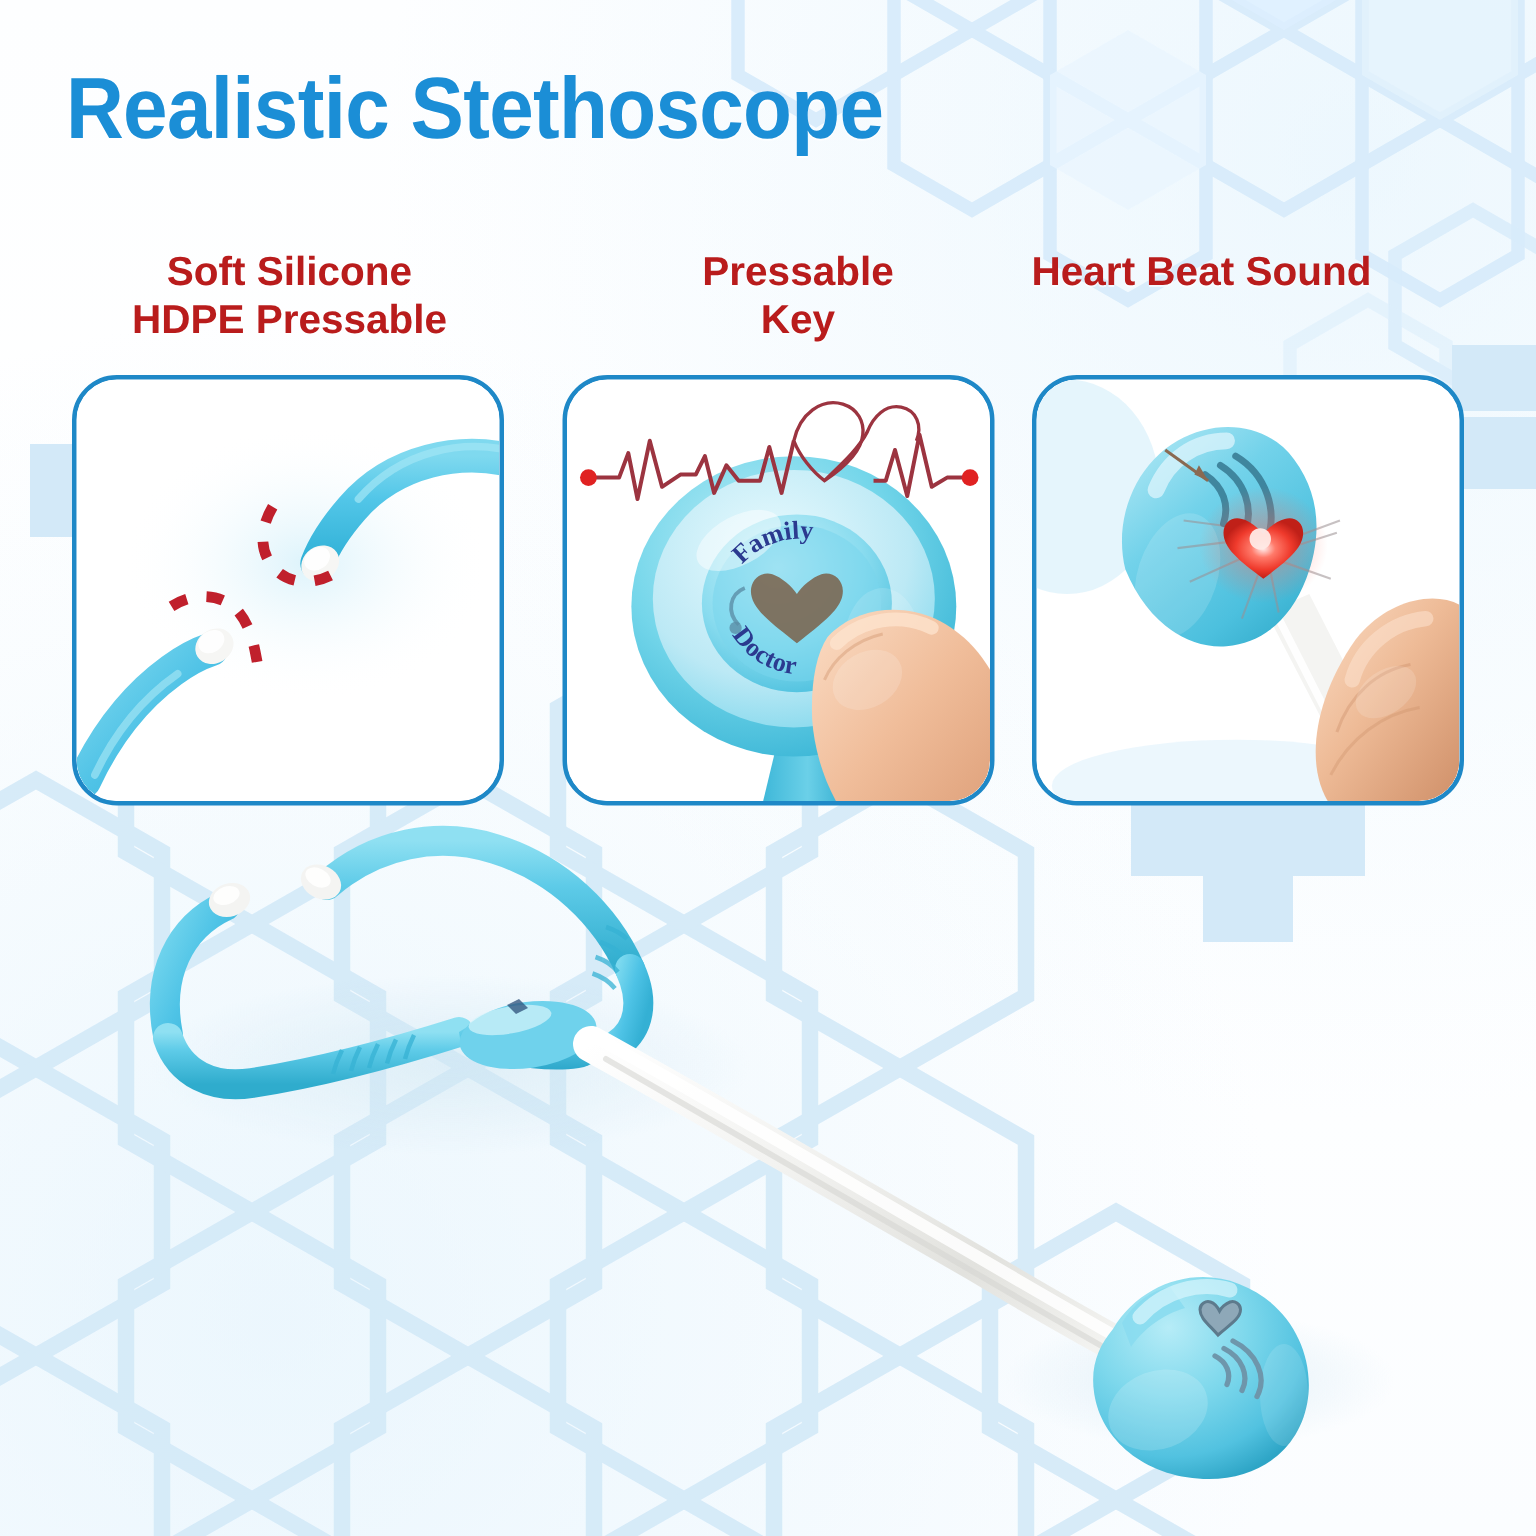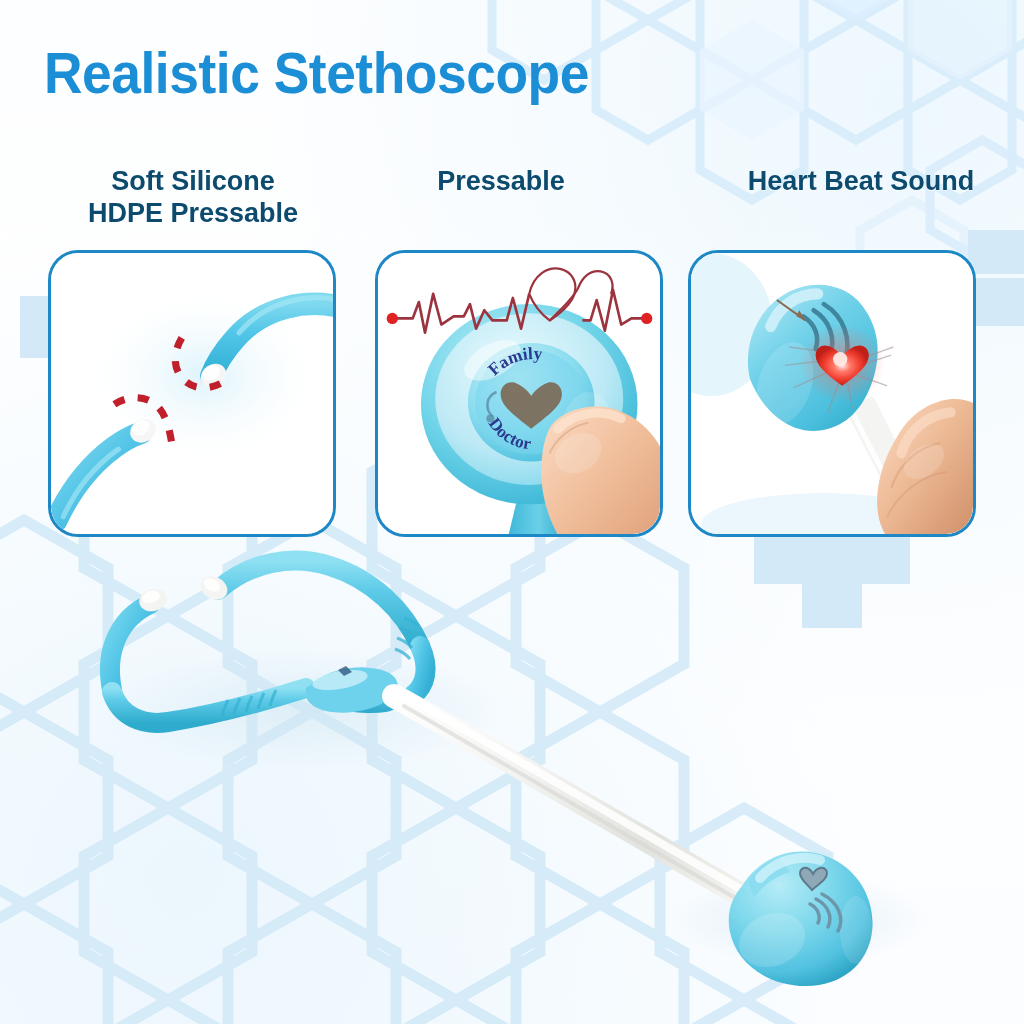--- a/index.html
+++ b/index.html
@@ -29,30 +29,30 @@
     color:#1b8ed6;
     white-space:nowrap;
     transform:scaleX(.92);transform-origin:left top;
     text-shadow:0 1px 0 rgba(255,255,255,.7);
   }
 
   
   .caption{
     position:absolute;
     text-align:center;
-    color:#0c4a6e;
+    color:#b91c1c;
     font-size:27px;
     line-height:1.18;
     font-weight:bold;
     white-space:nowrap;
     text-shadow:0 1px 0 rgba(255,255,255,.65);
   }
   .cap1{left:48px;top:166px;width:290px;}
-  .cap2{left:356px;top:166px;width:290px;}
-  .cap3{left:716px;top:166px;width:290px;}
+  .cap2{left:387px;top:166px;width:290px;}
+  .cap3{left:656px;top:166px;width:290px;}
   .cap-line{display:block;}
 
   
   .blk{position:absolute;background:#d3e9f8;}
 
   
   .panel{
     position:absolute;top:250px;width:282px;height:281px;
     border:3px solid #1e88c7;border-radius:30px;
     background:#ffffff;overflow:hidden;
@@ -148,20 +148,21 @@
   </svg>
 
   <div class="title">Realistic Stethoscope</div>
 
   <div class="caption cap1">
     <span class="cap-line">Soft Silicone</span>
     <span class="cap-line">HDPE Pressable</span>
   </div>
   <div class="caption cap2">
     <span class="cap-line">Pressable</span>
+    <span class="cap-line">Key</span>
   </div>
   <div class="caption cap3">
     <span class="cap-line">Heart Beat Sound</span>
   </div>
 
   <div class="panel p1">
     <div class="panel-inner">
       <svg class="fullsvg" viewBox="0 0 276 275">
         <defs>
           <linearGradient id="tubeA" x1="0" y1="0" x2="0" y2="1">

